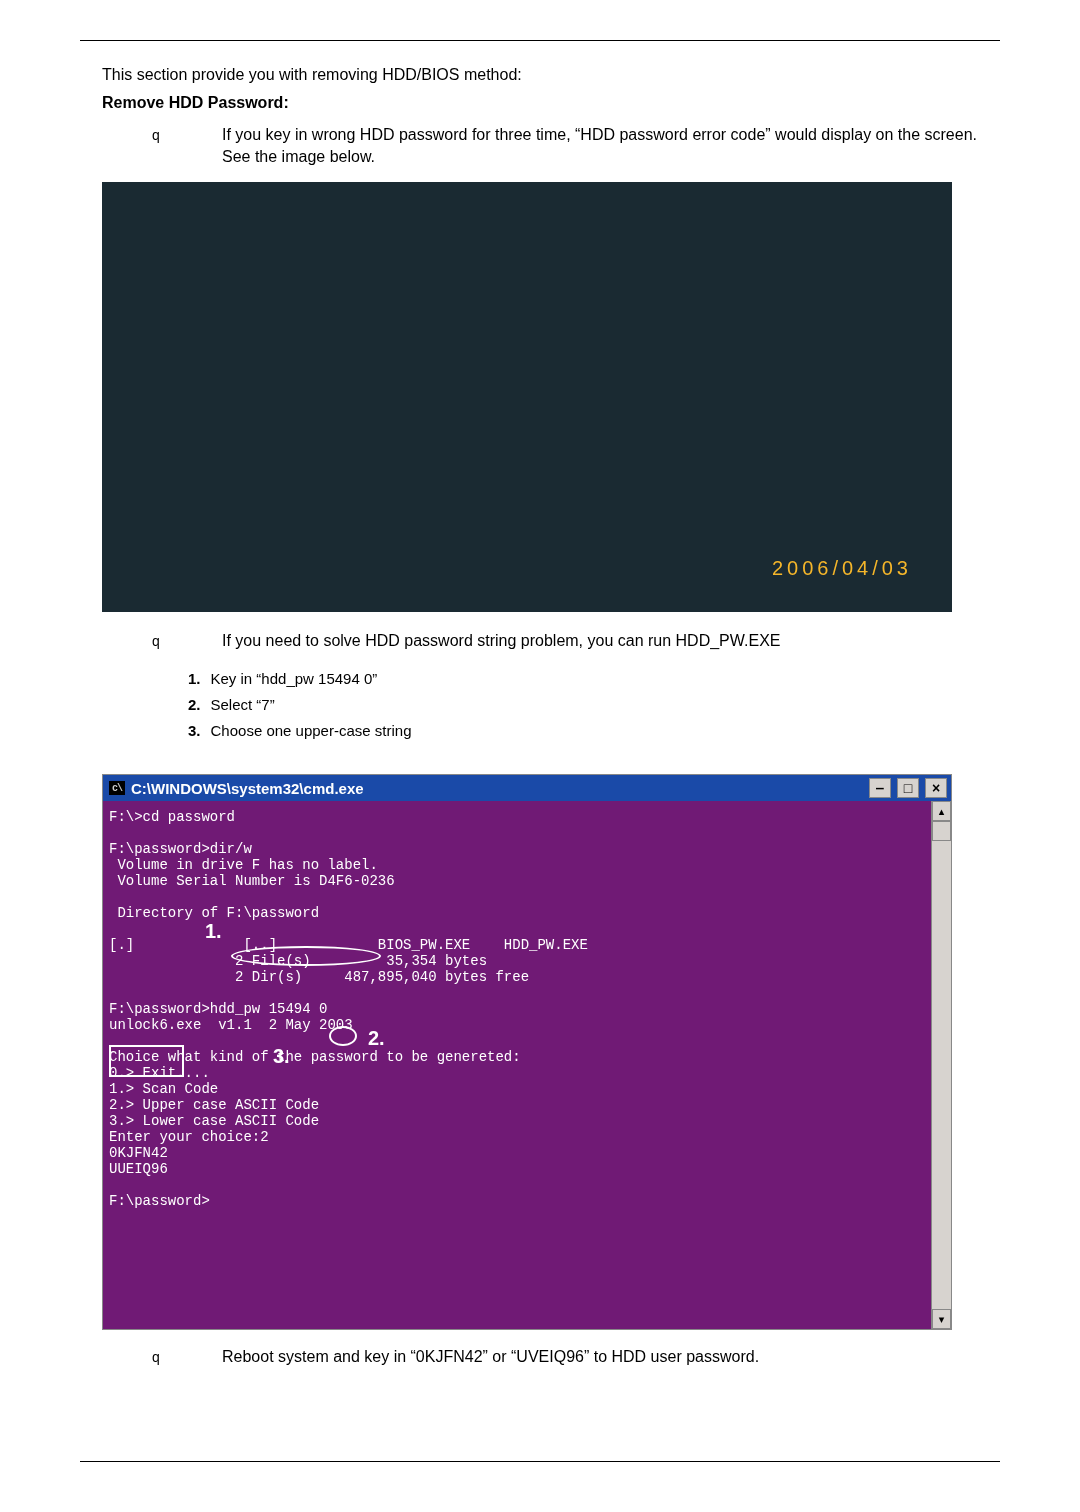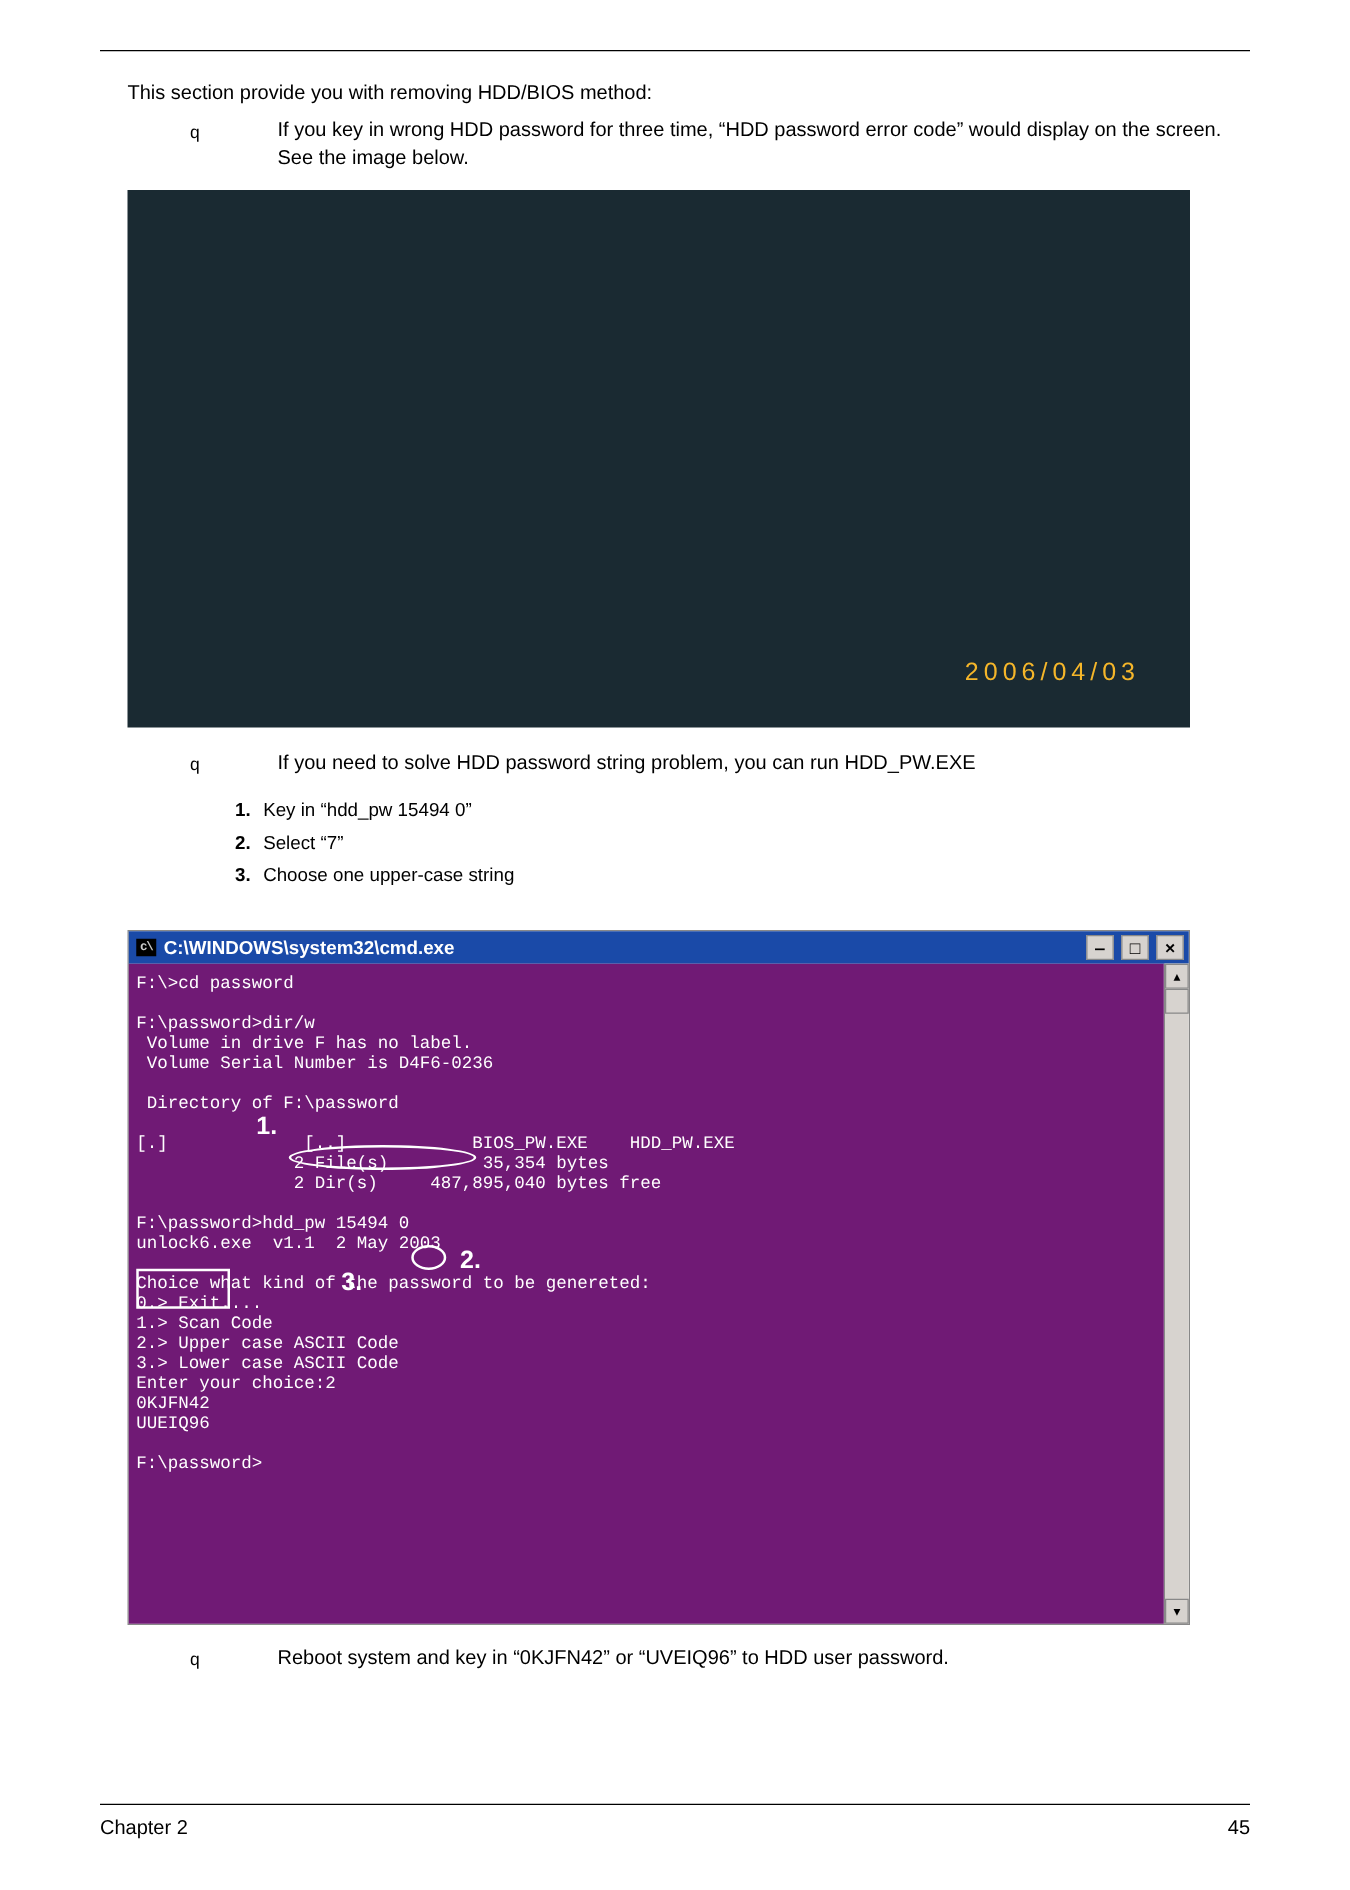--- a/index.html
+++ b/index.html
@@ -199,20 +199,21 @@
   }
 </style>
 </head>
 <body>
 
 <div class="page">
   <hr class="rule">
 
 
   <p class="intro">This section provide you with removing HDD/BIOS method:</p>
+  <p class="subhead">Remove HDD Password:</p>
 
   <div class="bullet-block">
     <div class="bullet-row">
       <span class="q">q</span>
       <span class="bullet-text">If you key in wrong HDD password for three time, “HDD password error code” would display on the screen. See the image below.</span>
     </div>
   </div>
 
   <div class="figure1">
     <div class="datetxt">2006/04/03</div>
@@ -294,17 +295,13 @@
   <div class="bullet-block">
     <div class="bullet-row">
       <span class="q">q</span>
       <span class="bullet-text">Reboot system and key in “0KJFN42” or “UVEIQ96” to HDD user password.</span>
     </div>
   </div>
 </div>
 
 <div class="footer">
   <hr class="footer-rule">
-  <div class="footer-row">
-    <span>Chapter 2</span>
-    <span>45</span>
-  </div>
 </div>
 
 </body></html>

